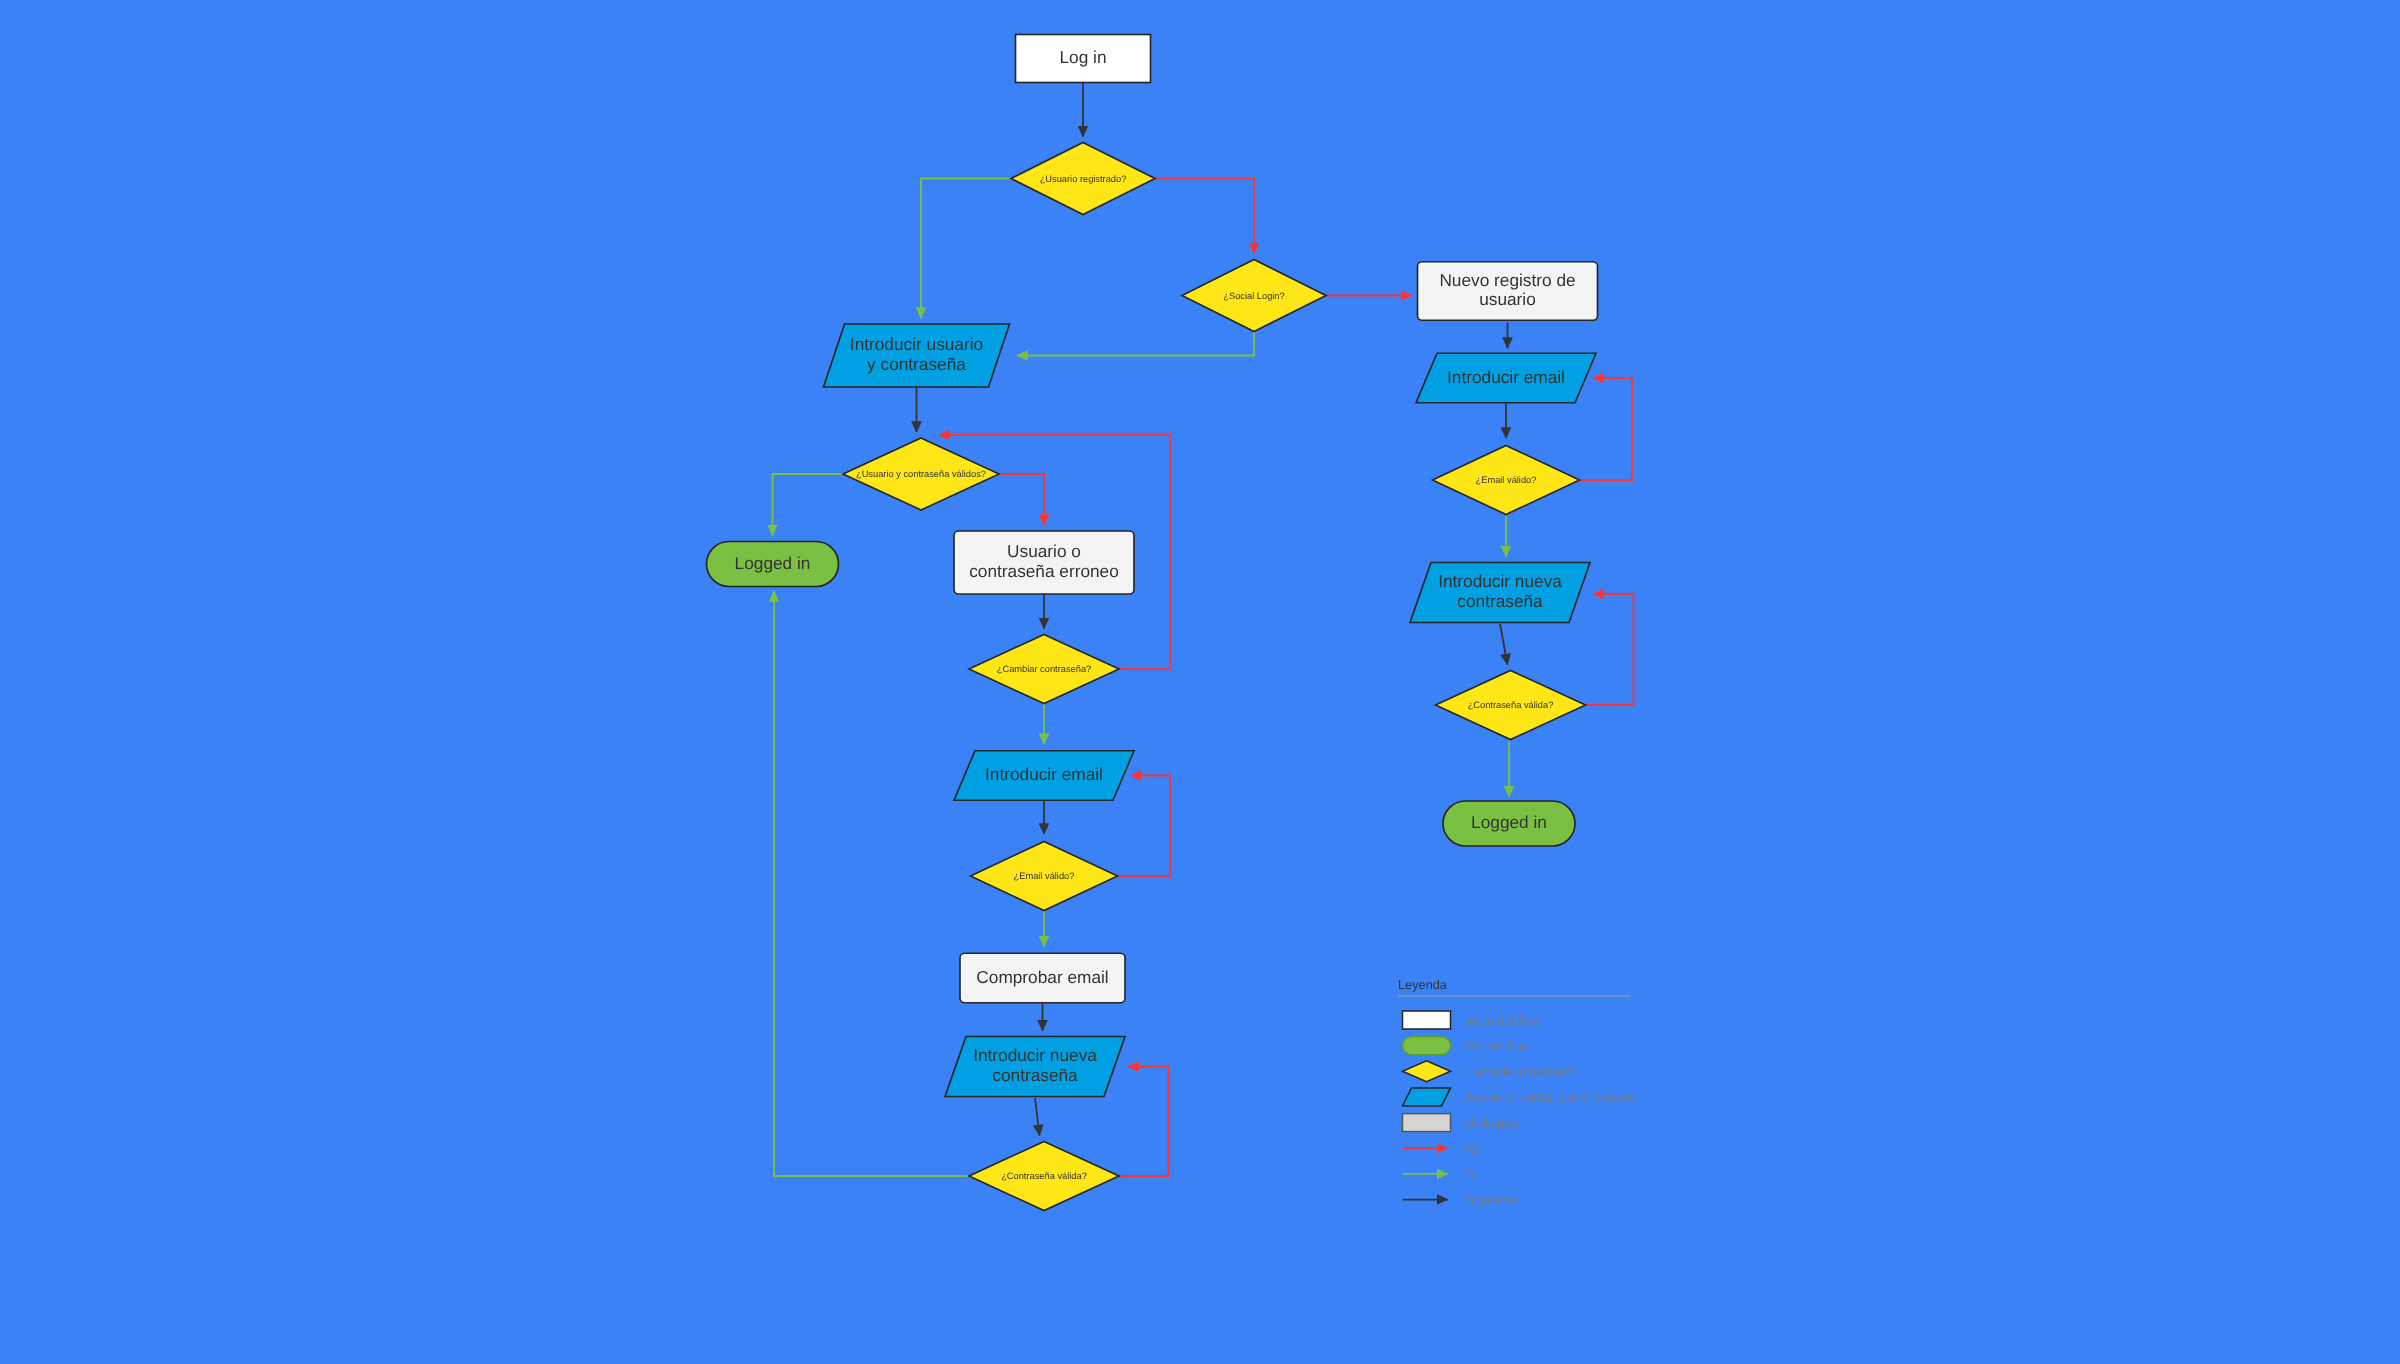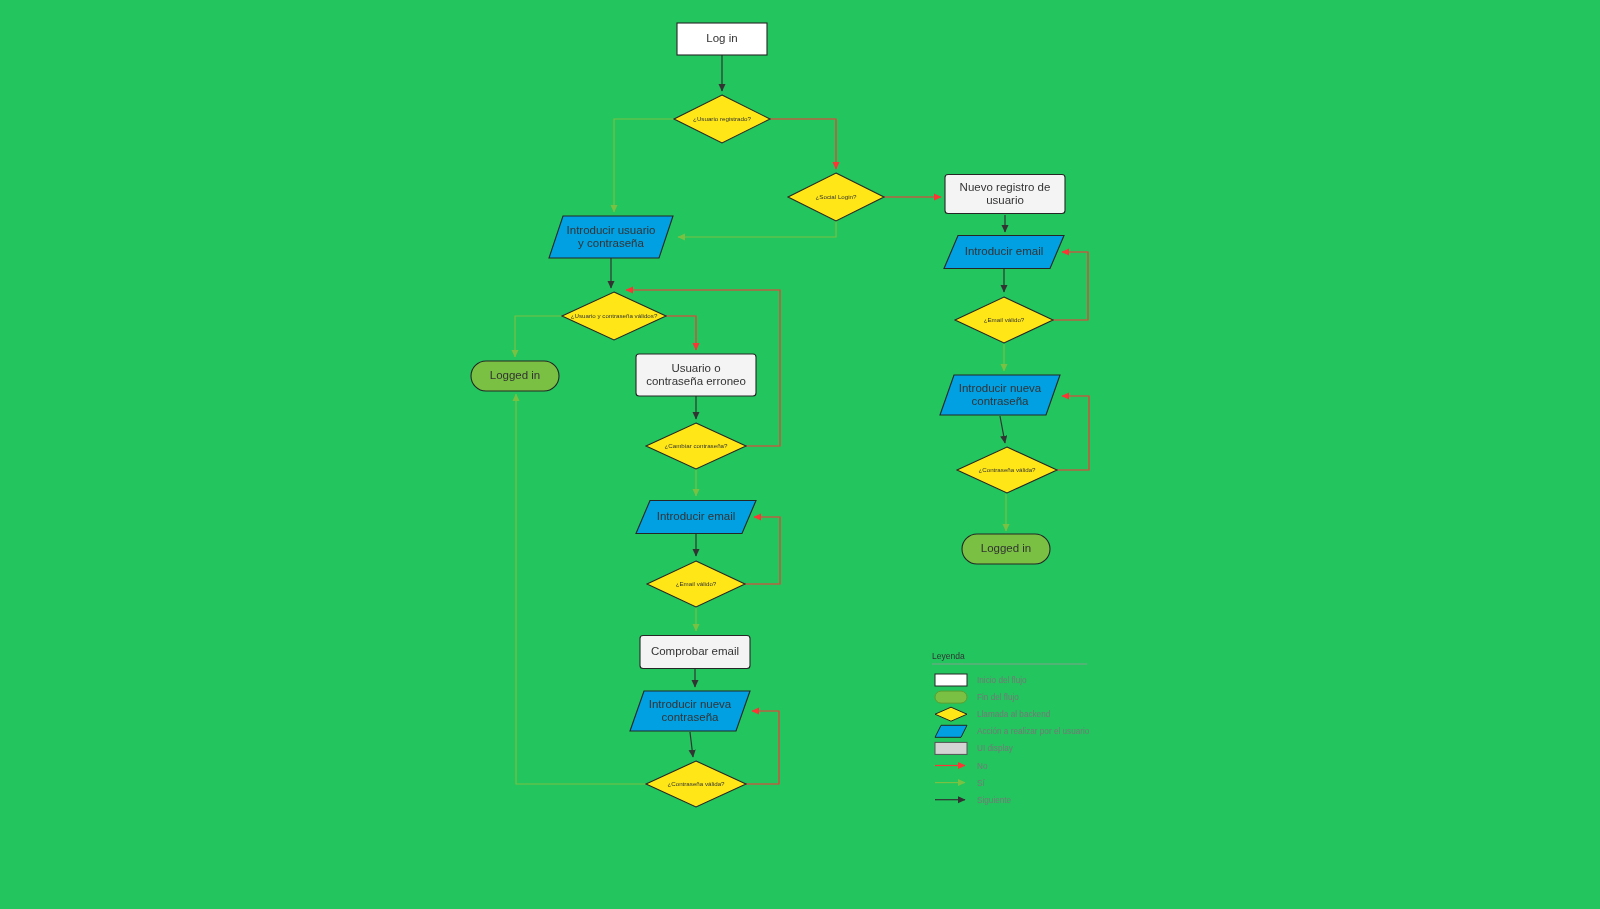--- a/index.html
+++ b/index.html
@@ -1,17 +1,17 @@
 <!DOCTYPE html>
 <html><head>
 <meta charset="utf-8">
 <style>
   html,body{margin:0;padding:0;background:#ffffff;}
   body{width:1600px;height:909px;overflow:hidden;font-family:"Liberation Sans",sans-serif;}
-  #stage{position:relative;width:1600px;height:909px;background:#22c55e;}
+  #stage{position:relative;width:1600px;height:909px;background:#3b82f6;}
   svg#flow{position:absolute;left:0;top:0;width:1600px;height:909px;}
   .nodeLabel{font-family:"Liberation Sans",sans-serif;fill:#333333;text-anchor:middle;dominant-baseline:middle;}
   .lbl-big{font-size:11.5px;}
   .lbl-small{font-size:6.2px;}
   .legend-title{font-family:"Liberation Sans",sans-serif;font-size:8.5px;fill:#333333;}
   .legend-text{font-family:"Liberation Sans",sans-serif;font-size:8.2px;fill:#777777;}
   .shape{stroke:#262626;stroke-width:1.1;}
   .edge{fill:none;stroke-width:1.2;}
 </style>
 </head>

